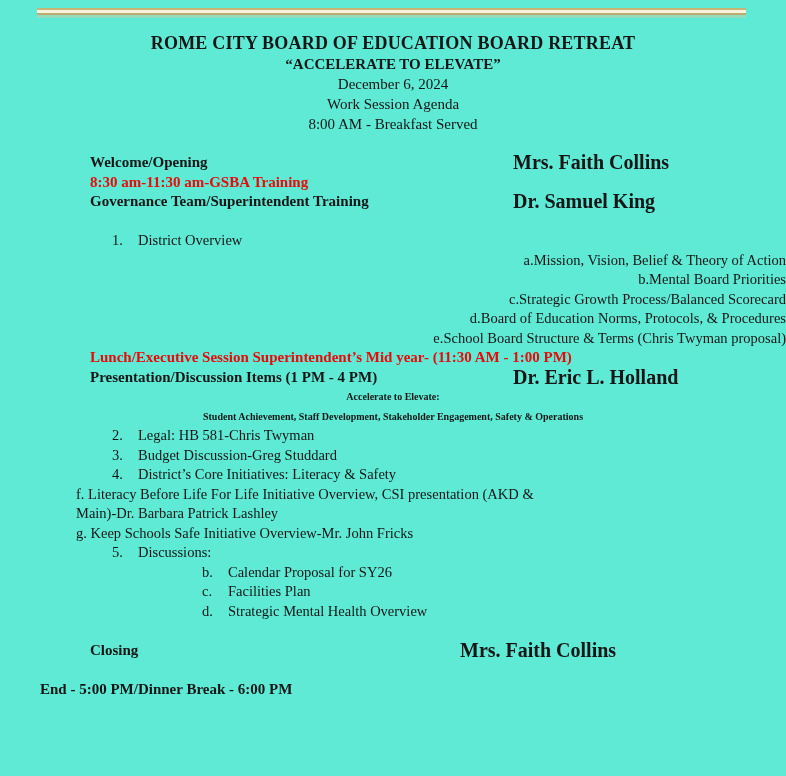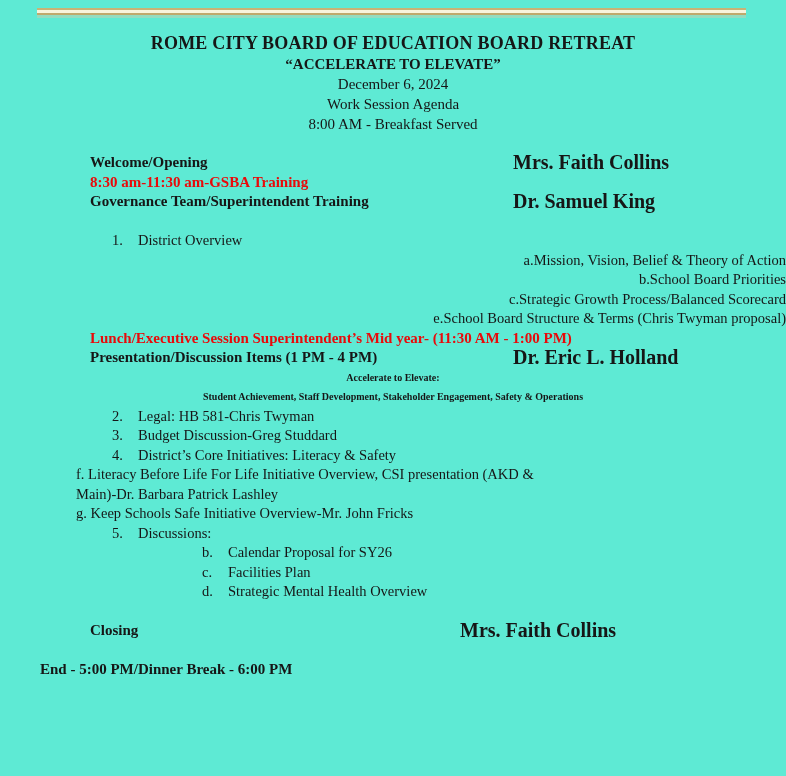--- a/index.html
+++ b/index.html
@@ -70,24 +70,27 @@
 
     <div class="sp1"></div>
 
     <div class="li1">
       <span class="mk">1.</span><span>District Overview</span>
     </div>
     <div class="li2">
       <span class="mk">a.</span><span>Mission, Vision, Belief &amp; Theory of Action</span>
     </div>
     <div class="li2">
-      <span class="mk">b.</span><span>School Board Priorities</span>
+      <span class="mk">b.</span><span>Mental Board Priorities</span>
     </div>
     <div class="li2">
       <span class="mk">c.</span><span>Strategic Growth Process/Balanced Scorecard</span>
+    </div>
+    <div class="li2">
+      <span class="mk">d.</span><span>Board of Education Norms, Protocols, &amp; Procedures</span>
     </div>
     <div class="li2">
       <span class="mk">e.</span><span>School Board Structure &amp; Terms (Chris Twyman proposal)</span>
     </div>
 
     <div class="row red">Lunch/Executive Session Superintendent’s Mid year- (11:30 AM - 1:00 PM)</div>
 
     <div class="row">
       <span>Presentation/Discussion Items (1 PM - 4 PM)</span>
       <span class="presenter">Dr. Eric L. Holland</span>

